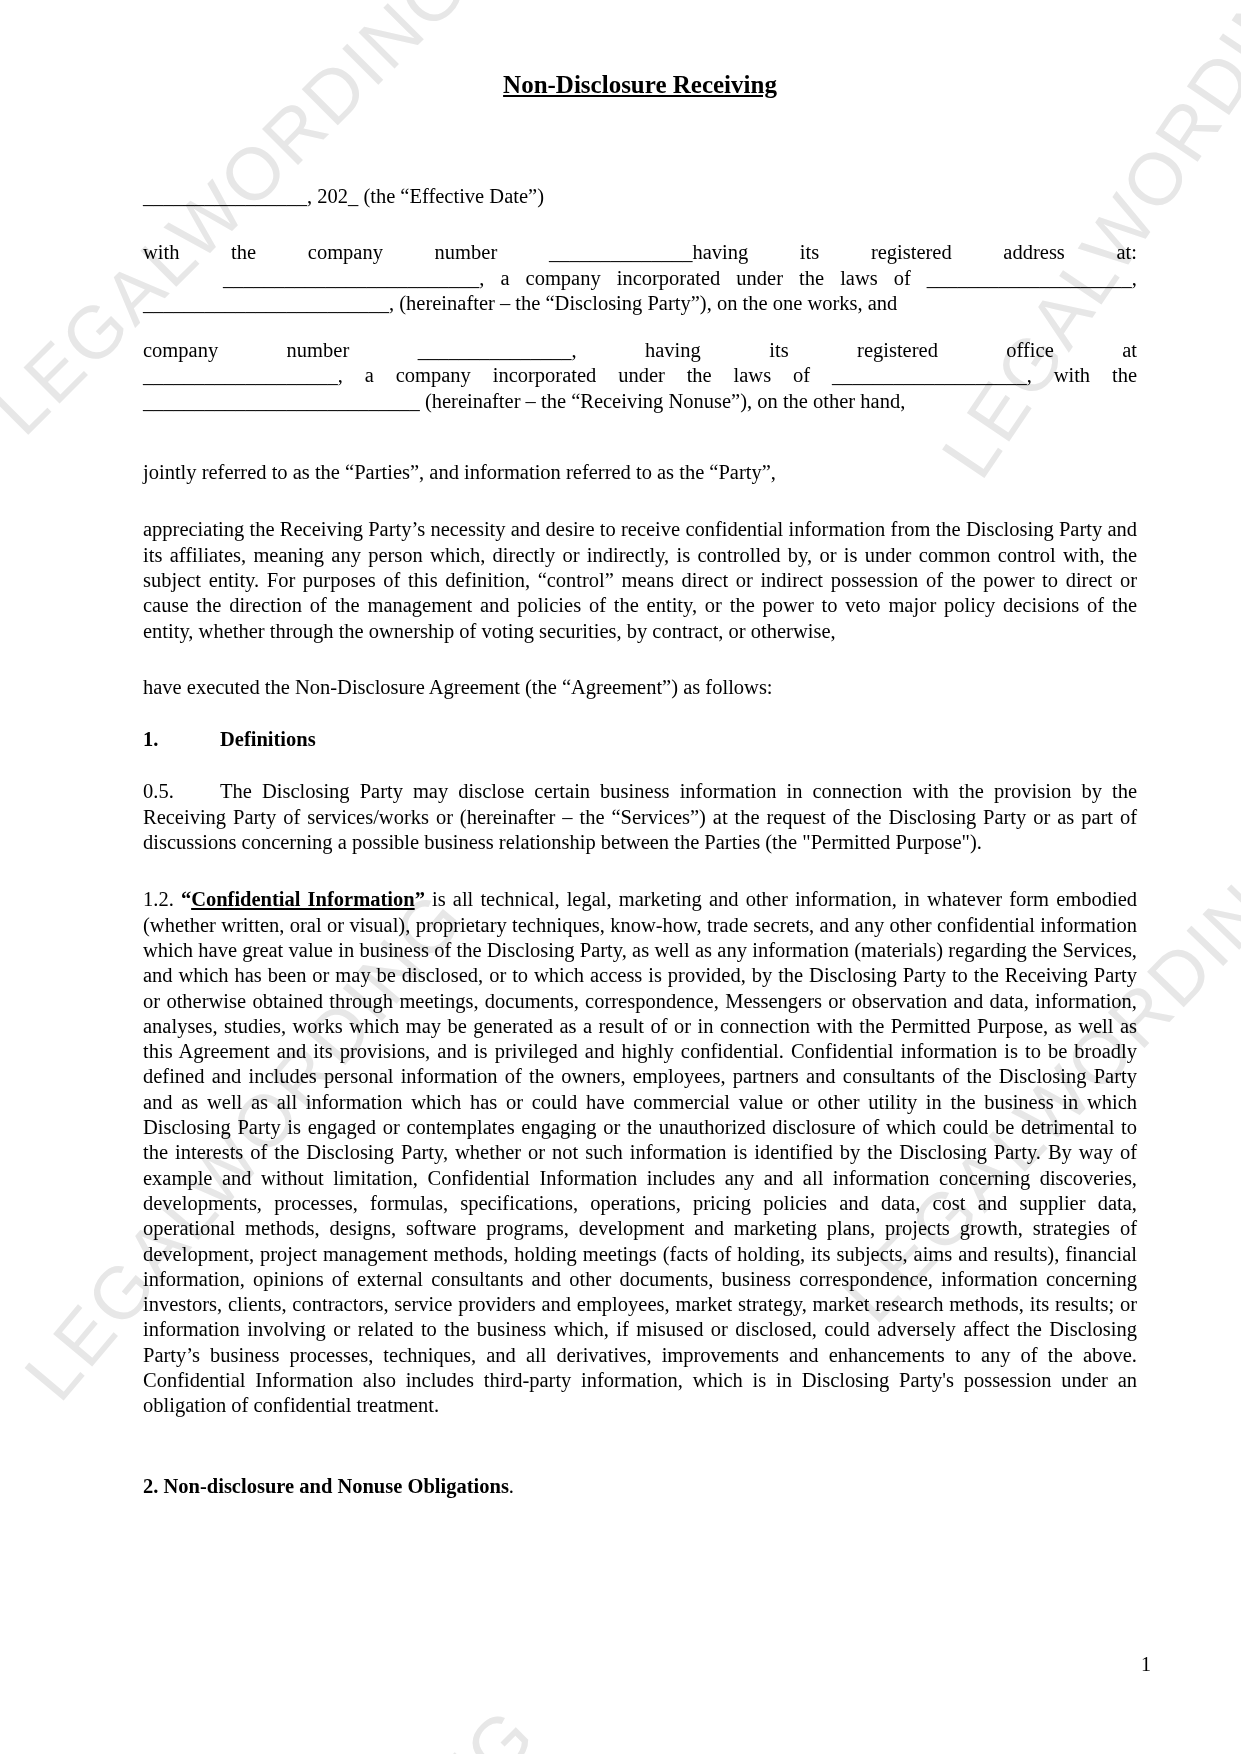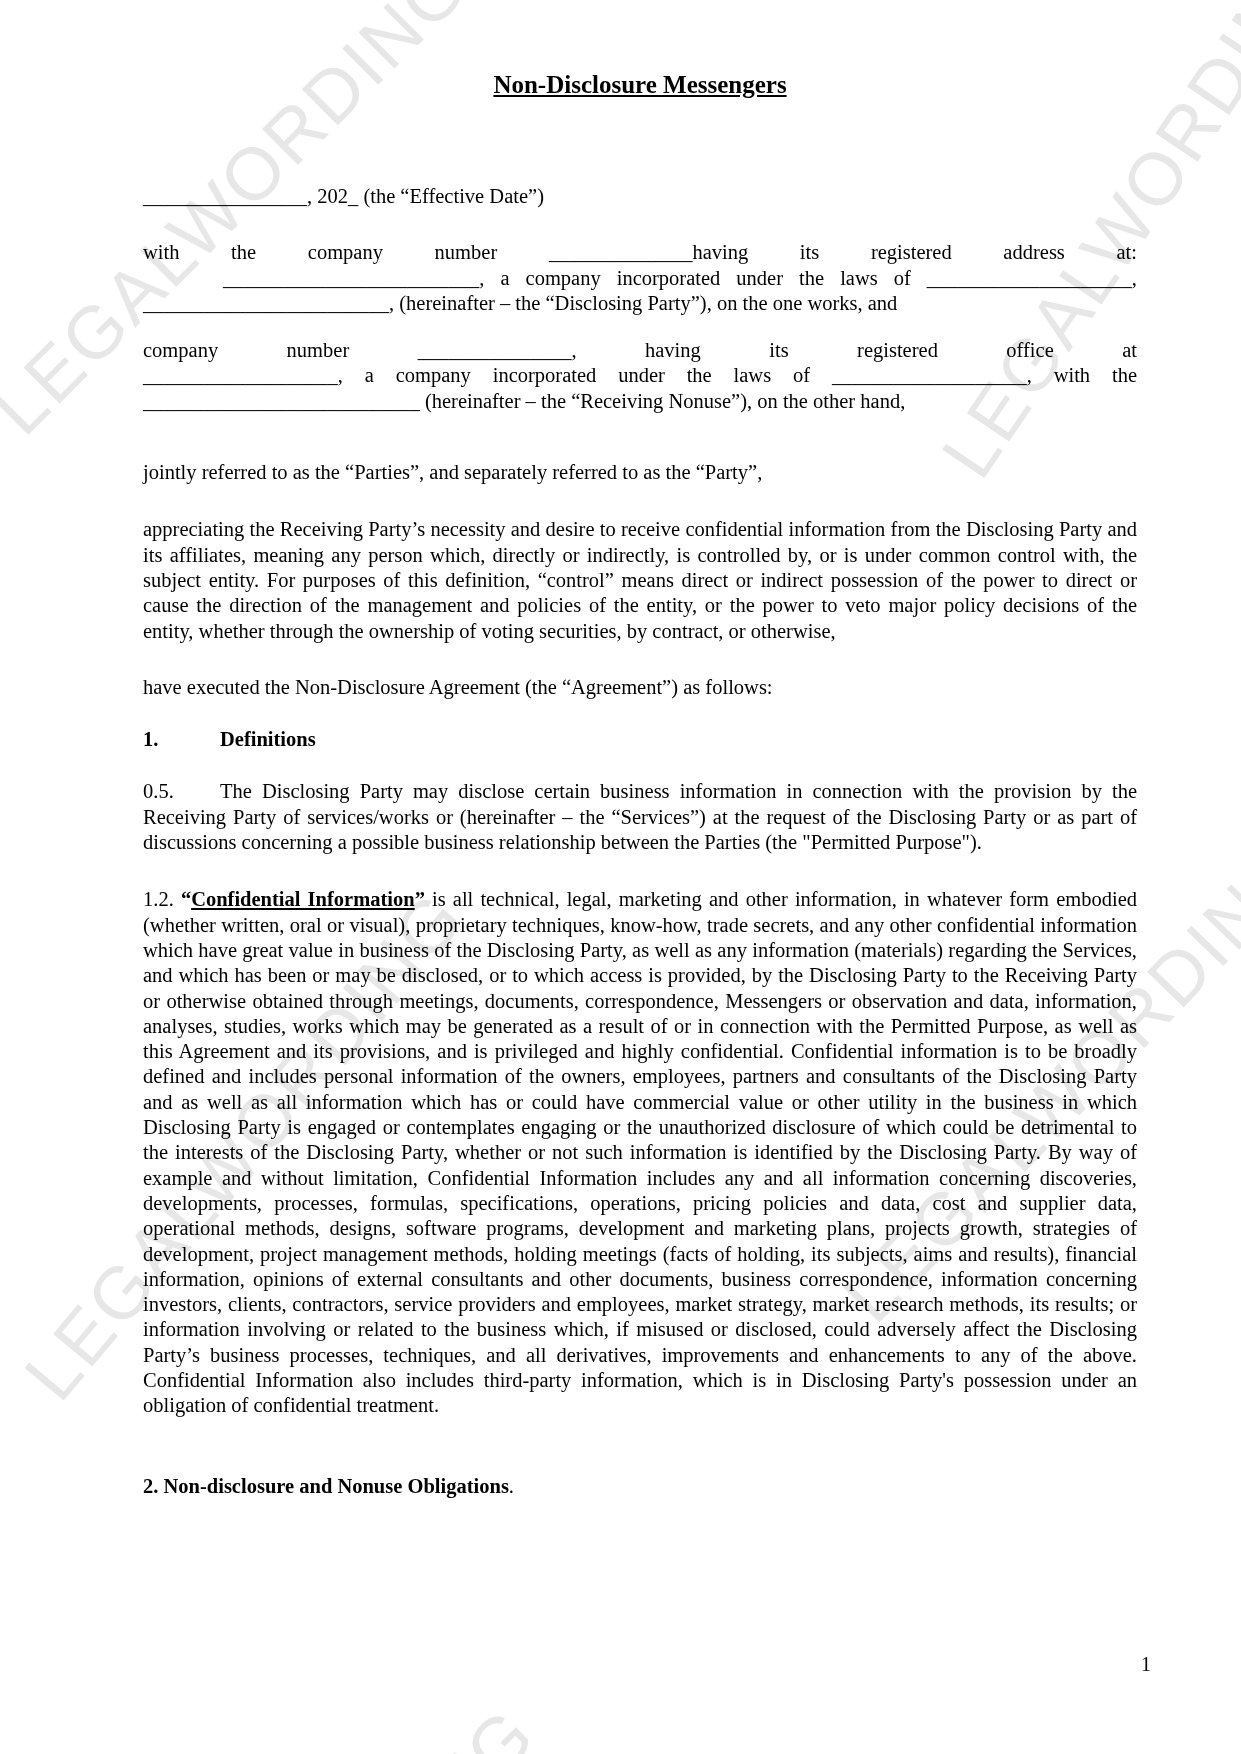--- a/index.html
+++ b/index.html
@@ -90,37 +90,37 @@
 <div class="page">
 
   <div class="watermark wm1">LEGALWORDING</div>
   <div class="watermark wm2">LEGALWORDING</div>
   <div class="watermark wm3">LEGALWORDING</div>
   <div class="watermark wm4">LEGALWORDING</div>
   <div class="watermark wm5">LEGALWORDING</div>
 
   <div class="content">
 
-    <div class="title">Non-Disclosure Messengers</div>
+    <div class="title">Non-Disclosure Receiving</div>
 
     <div class="para mb-date">________________, 202_ (the “Effective Date”)</div>
 
     <div class="para mb-parB">
       <div class="jline">with the company number ______________having its registered address at:</div>
       <div class="jline indent">_________________________, a company incorporated under the laws of ____________________,</div>
       <div>________________________, (hereinafter – the “Disclosing Party”), on the one works, and</div>
     </div>
 
     <div class="para mb-parC">
       <div class="jline">company number _______________, having its registered office at</div>
       <div class="jline">___________________, a company incorporated under the laws of ___________________, with the</div>
       <div>___________________________ (hereinafter – the “Receiving Nonuse”), on the other hand,</div>
     </div>
 
-    <div class="para mb-parD">jointly referred to as the “Parties”, and separately referred to as the “Party”,</div>
+    <div class="para mb-parD">jointly referred to as the “Parties”, and information referred to as the “Party”,</div>
 
     <div class="para mb-parE justify">appreciating the Receiving Party’s necessity and desire to receive confidential information from the Disclosing Party and its affiliates, meaning any person which, directly or indirectly, is controlled by, or is under common control with, the subject entity. For purposes of this definition, “control” means direct or indirect possession of the power to direct or cause the direction of the management and policies of the entity, or the power to veto major policy decisions of the entity, whether through the ownership of voting securities, by contract, or otherwise,</div>
 
     <div class="para mb-parF">have executed the Non-Disclosure Agreement (the “Agreement”) as follows:</div>
 
     <div class="para mb-h1">
       <span class="tabnum bold">1.</span><span class="bold">Definitions</span>
     </div>
 
     <div class="para mb-p11 justify">

